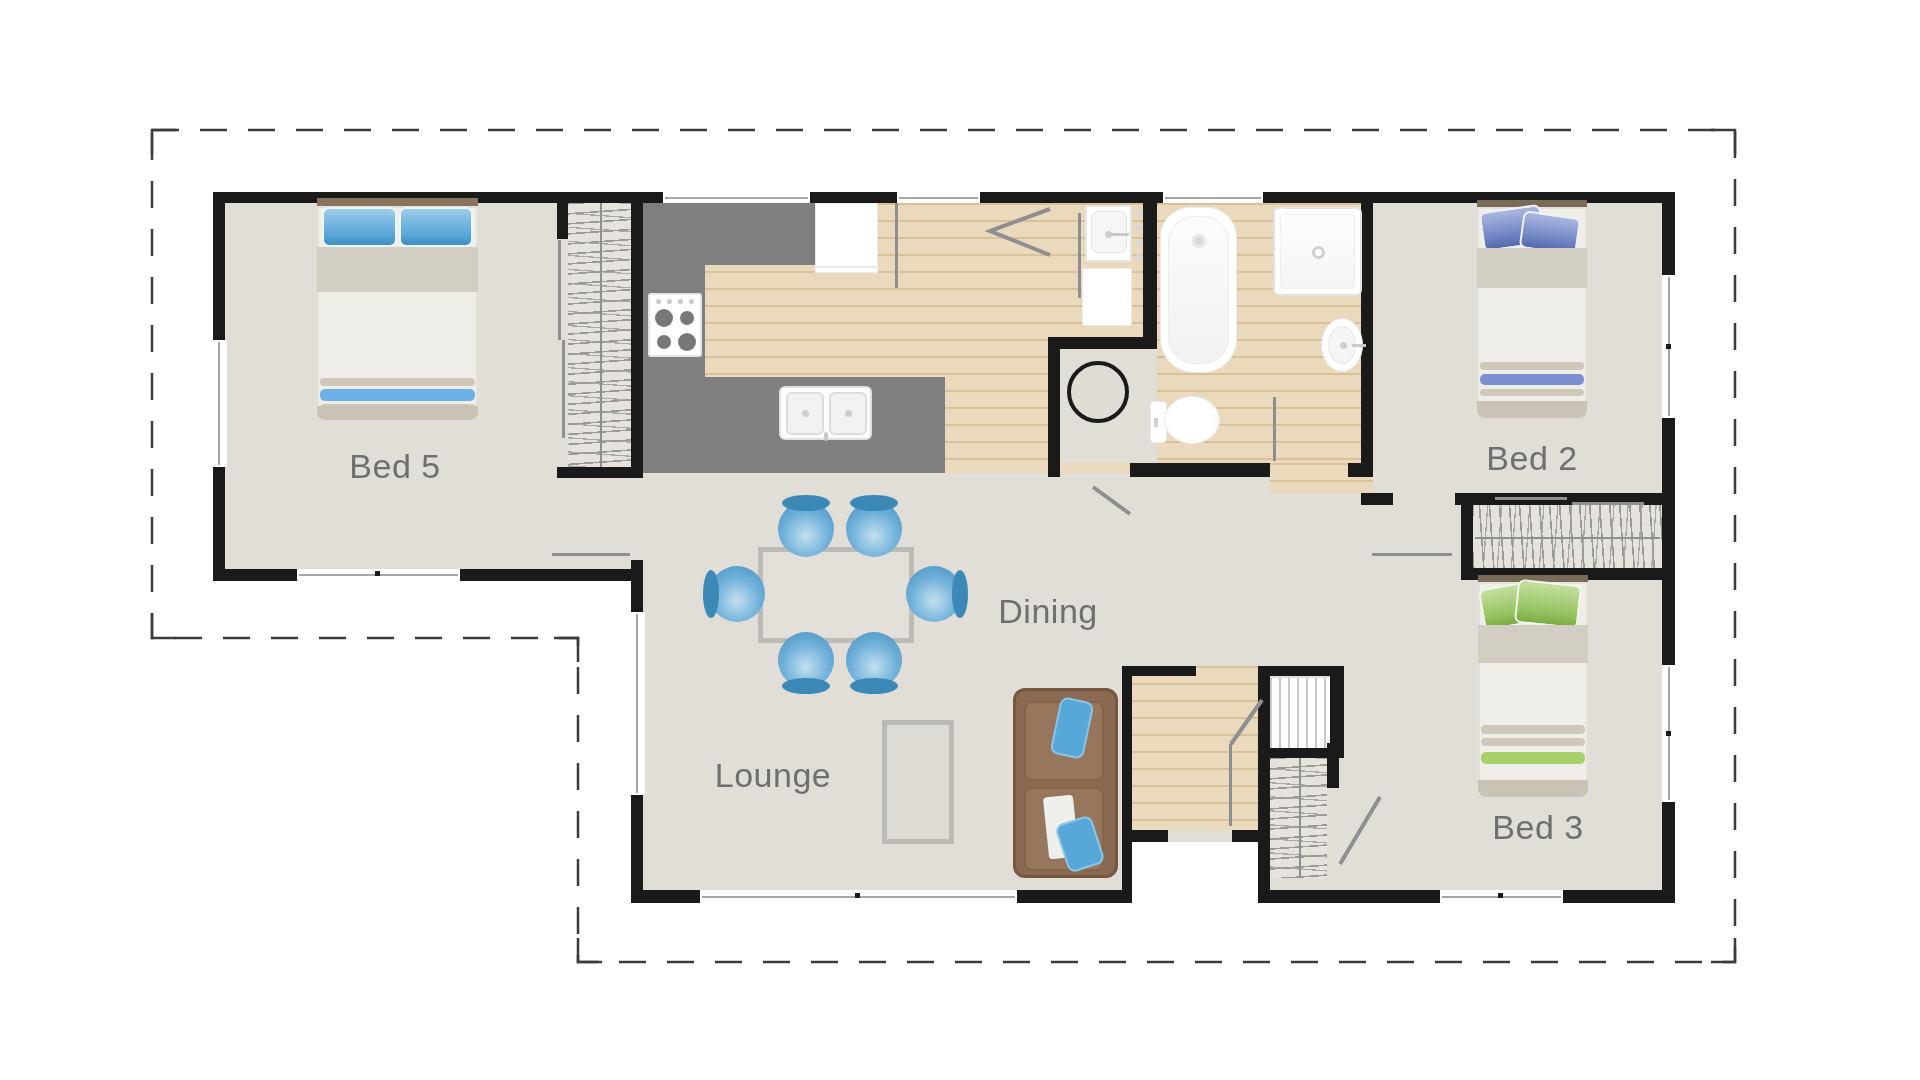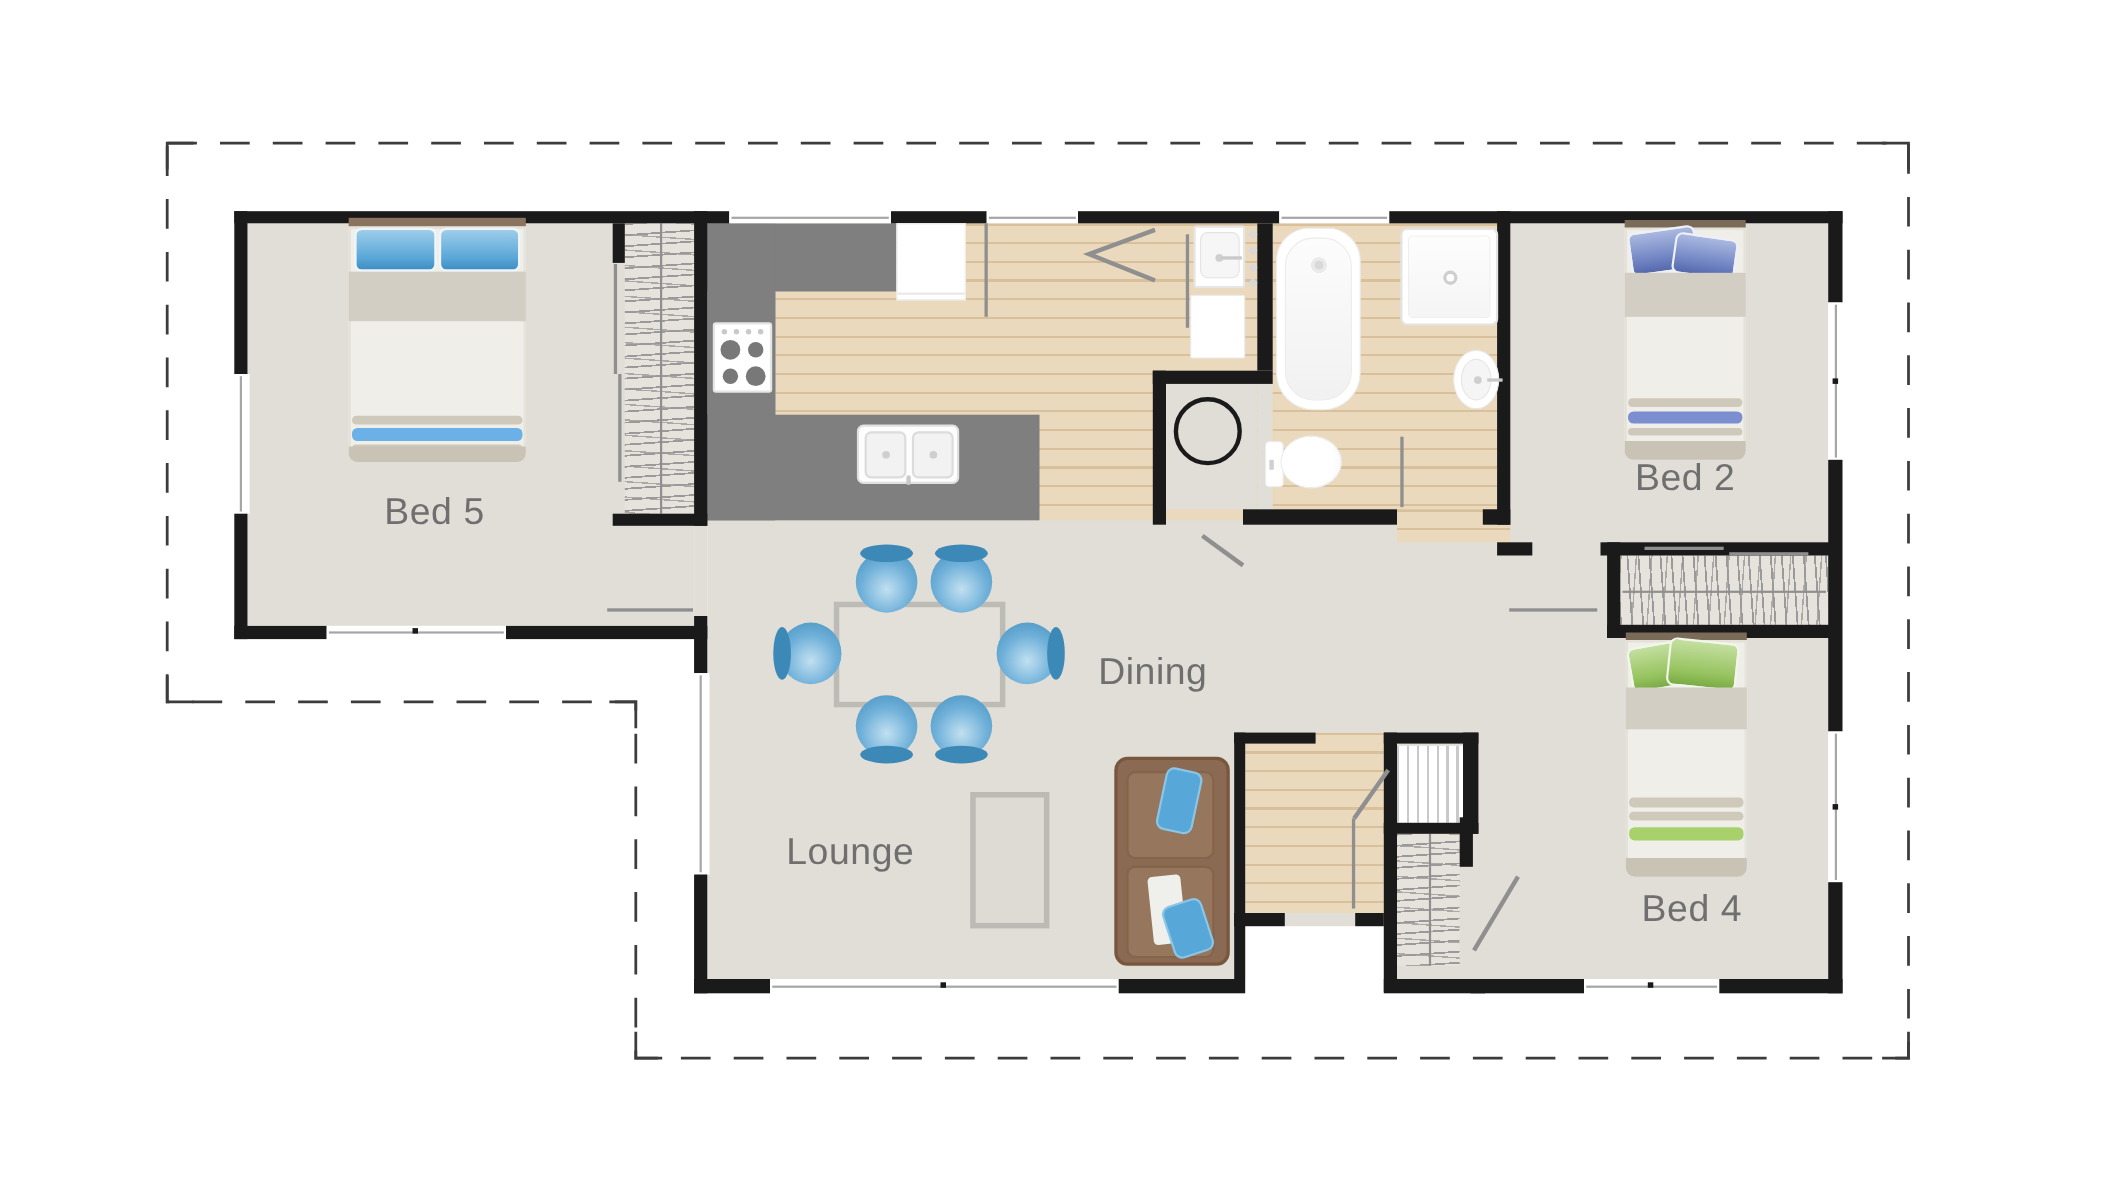--- a/index.html
+++ b/index.html
@@ -287,18 +287,18 @@
     <path d="M578,662 V638 H554" fill="none" stroke="#3c3c3c" stroke-width="2.5"></path>
     <path d="M176,638 H152 V614" fill="none" stroke="#3c3c3c" stroke-width="2.5"></path>
 
     <path d="M1050,209 L990,231 L1050,255" fill="none" stroke="#8f8f8f" stroke-width="4"></path>
     <line x1="1093" y1="487" x2="1130" y2="514" stroke="#8f8f8f" stroke-width="4"></line>
     <line x1="1340" y1="864" x2="1380" y2="797" stroke="#8f8f8f" stroke-width="4"></line>
     <line x1="1231" y1="744" x2="1262" y2="700" stroke="#8f8f8f" stroke-width="4"></line>
   </svg>
 
   <div class="room-label" style="left:395px;top:466px;">Bed 5</div>
-  <div class="room-label" style="left:1532px;top:435px;">Bed 2</div>
-  <div class="room-label" style="left:1538px;top:827px;">Bed 4</div>
+  <div class="room-label" style="left:1532px;top:458px;">Bed 2</div>
+  <div class="room-label" style="left:1538px;top:827px;">Bed 3</div>
   <div class="room-label" style="left:1048px;top:611px;">Dining</div>
   <div class="room-label" style="left:773px;top:775px;">Lounge</div>
 
 </div>
 
 </body></html>

